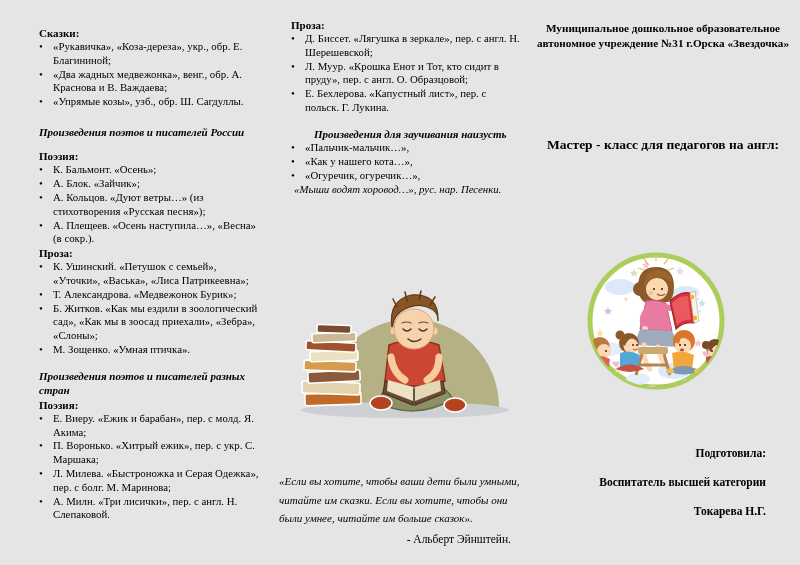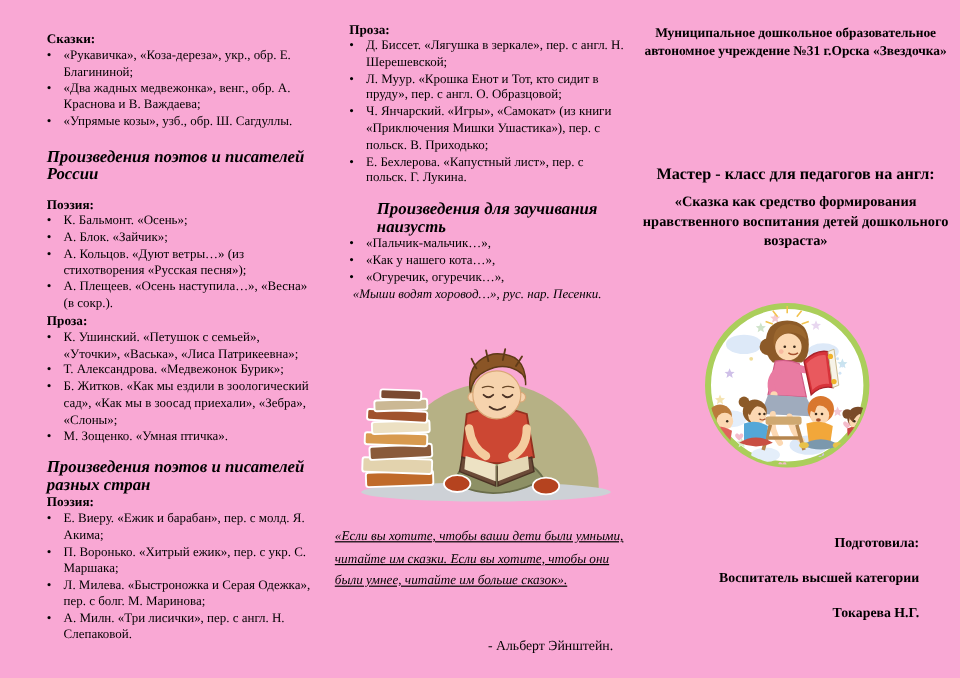--- a/index.html
+++ b/index.html
@@ -1,40 +1,40 @@
 <!DOCTYPE html>
 <html><head>
 <meta charset="utf-8">
 <style>
   html,body{margin:0;padding:0;}
   body{
     width:800px;height:565px;background:#ffffff;
     font-family:"Liberation Serif","DejaVu Serif",serif;
     color:#000;overflow:hidden;
   }
-  .page{position:relative;width:800px;height:565px;background:#f9a8d4;overflow:hidden;}
+  .page{position:relative;width:800px;height:565px;background:#e5e5e5;overflow:hidden;}
 
   
   .h{font-weight:700;font-size:11px;line-height:14px;padding-left:3px;}
-  .hi{font-weight:700;font-style:italic;font-size:14px;line-height:14.5px;padding-left:3px;}
+  .hi{font-weight:700;font-style:italic;font-size:11px;line-height:14.5px;padding-left:3px;}
   .list{margin:0;}
   .li{position:relative;padding-left:17px;font-size:10.8px;line-height:13.8px;}
   .li::before{content:"\2022";position:absolute;left:3px;top:0;font-size:11px;}
   .tail{font-size:10.8px;line-height:13.8px;padding-left:6px;font-style:italic;}
   .sp16{height:16px;}.sp12{height:12px;}.sp10{height:10px;}
 
   
   #col-left{position:absolute;left:36px;top:26px;width:226px;}
   #col-mid{position:absolute;left:288px;top:18px;width:232px;}
   #col-mid .hi{padding-left:26px;}
 
   #boy-illustration{position:absolute;left:293px;top:281px;width:218px;height:168px;}
 
-  #quote{position:absolute;left:279px;top:438px;width:243px;
-         font-style:italic;font-size:11px;line-height:18.5px;text-decoration:underline;}
+  #quote{position:absolute;left:279px;top:472px;width:243px;
+         font-style:italic;font-size:11px;line-height:18.5px;}
   #quote-author{position:absolute;left:280px;top:533px;width:231px;
                 text-align:right;font-size:11.5px;}
 
   #org{position:absolute;left:532px;top:21px;width:262px;text-align:center;
        font-weight:700;font-size:11.2px;line-height:15px;}
   #event-title{position:absolute;left:530px;top:136px;width:266px;text-align:center;
        font-weight:700;font-size:13.5px;line-height:17px;}
   #event-subtitle{position:absolute;left:528px;top:160px;width:270px;text-align:center;
        font-weight:700;font-size:12px;line-height:16px;}
   #circle-illustration{position:absolute;left:582px;top:247px;width:148px;height:148px;}
@@ -80,21 +80,20 @@
       <div class="li"><span>Л. Милева. «Быстроножка и Серая Одежка», пер. с болг. М. Маринова;</span></div>
       <div class="li"><span>А. Милн. «Три лисички», пер. с англ. Н. Слепаковой.</span></div>
     </div>
   </div>
 
   <div id="col-mid">
     <div class="h">Проза:</div>
     <div class="list">
       <div class="li"><span>Д. Биссет. «Лягушка в зеркале», пер. с англ. Н. Шерешевской;</span></div>
       <div class="li"><span>Л. Муур. «Крошка Енот и Тот, кто сидит в пруду», пер. с англ. О. Образцовой;</span></div>
-      <div class="li"><span>Ч. Янчарский. «Игры», «Самокат» (из книги «Приключения Мишки Ушастика»), пер. с польск. В. Приходько;</span></div>
       <div class="li"><span>Е. Бехлерова. «Капустный лист», пер. с польск. Г. Лукина.</span></div>
     </div>
     <div class="sp12"></div>
     <div class="hi">Произведения для заучивания наизусть</div>
     <div class="list">
       <div class="li"><span>«Пальчик-мальчик…»,</span></div>
       <div class="li"><span>«Как у нашего кота…»,</span></div>
       <div class="li"><span>«Огуречик, огуречик…»,</span></div>
     </div>
     <div class="tail">«Мыши водят хоровод…», рус. нар. Песенки.</div>
@@ -133,21 +132,20 @@
       <path d="M109 42 Q114 40 118 42 M126 42 Q130 40 135 42" stroke="#6b4a2a" stroke-width="1.2" fill="none"></path>
       <path d="M115 58 Q121 63 128 58" stroke="#4c3325" stroke-width="1.5" fill="none"></path>
     </g>
   </svg>
 
   <div id="quote">«Если вы хотите, чтобы ваши дети были умными, читайте им сказки. Если вы хотите, чтобы они были умнее, читайте им больше сказок».</div>
   <div id="quote-author">- Альберт Эйнштейн.</div>
 
   <div id="org">Муниципальное дошкольное образовательное автономное учреждение №31  г.Орска «Звездочка»</div>
   <div id="event-title">Мастер - класс для педагогов на англ:</div>
-  <div id="event-subtitle">«Сказка как средство формирования нравственного воспитания детей дошкольного возраста»</div>
 
   <svg id="circle-illustration" viewBox="0 0 148 148" xmlns="http://www.w3.org/2000/svg">
     <defs>
       <clipPath id="cc">
           <circle cx="74" cy="74" r="66"></circle>
         </clipPath>
       <path id="st" d="M0,-4.2 L1.2,-1.3 L4.2,-1.1 L1.9,0.9 L2.6,3.9 L0,2.2 L-2.6,3.9 L-1.9,0.9 L-4.2,-1.1 L-1.2,-1.3 Z"></path>
       <path id="ht" d="M0,1.6 C-0.6,-0.2 -3.4,-0.2 -3.4,2 C-3.4,3.8 -1.2,4.8 0,6.3 C1.2,4.8 3.4,3.8 3.4,2 C3.4,-0.2 0.6,-0.2 0,1.6 Z"></path>
     </defs>
     <circle cx="74" cy="74" r="66" fill="#ffffff" stroke="#abce5b" stroke-width="5"></circle>

